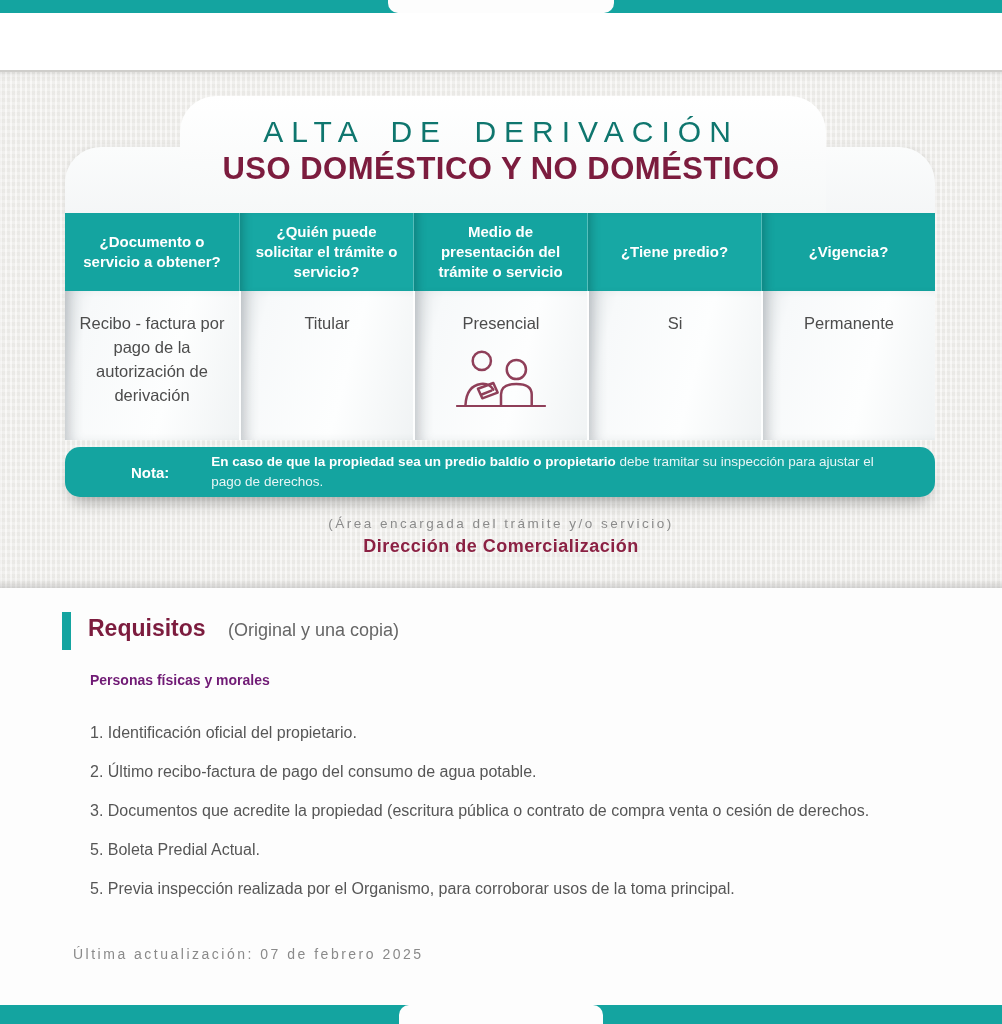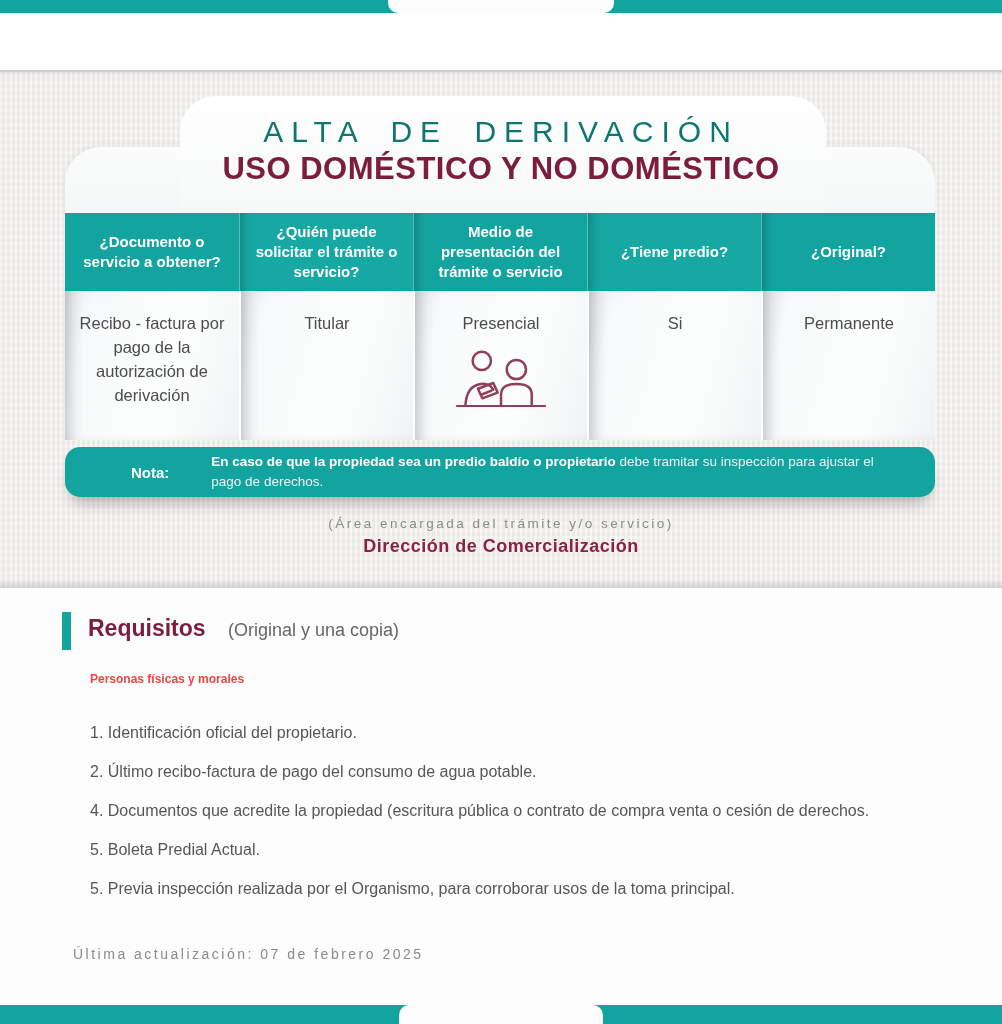--- a/index.html
+++ b/index.html
@@ -156,21 +156,21 @@
     position: absolute; left: 88px; top: 615px; white-space: nowrap;
   }
   .requisitos-title {
     font-size: 23px; font-weight: 800; color: #7c1c3e;
   }
   .requisitos-subtitle {
     font-size: 18px; font-weight: 400; color: #666666; margin-left: 18px;
   }
   .group-title {
     position: absolute; left: 90px; top: 672px;
-    font-size: 12px; font-weight: 700; color: #ef4444;
+    font-size: 14px; font-weight: 700; color: #701a75;
   }
   .requisito-item {
     position: absolute; left: 90px;
     font-size: 16px; color: #565656; white-space: nowrap;
   }
   .item-0 { top: 724px; }
   .item-1 { top: 763px; }
   .item-2 { top: 802px; }
   .item-3 { top: 841px; }
   .item-4 { top: 880px; }
@@ -196,21 +196,21 @@
   <div class="title-card-center"></div>
   <div class="page-title">ALTA DE DERIVACIÓN</div>
   <div class="page-subtitle">USO DOMÉSTICO Y NO DOMÉSTICO</div>
 
   <div class="info-table">
     <div class="table-header-row">
       <div class="cell-header">¿Documento o servicio a obtener?</div>
       <div class="cell-header">¿Quién puede solicitar el trámite o servicio?</div>
       <div class="cell-header">Medio de presentación del trámite o servicio</div>
       <div class="cell-header">¿Tiene predio?</div>
-      <div class="cell-header">¿Original?</div>
+      <div class="cell-header">¿Vigencia?</div>
     </div>
     <div class="table-body-row">
       <div class="cell-body">Recibo - factura por pago de la autorización de derivación</div>
       <div class="cell-body">Titular</div>
       <div class="cell-body">
         <span>Presencial</span>
         <span class="presencial-icon-wrap">
           <svg width="96" height="70" viewBox="0 0 100 72" fill="none">
             <g stroke="#8f3f59" stroke-width="2.6" stroke-linecap="round" stroke-linejoin="round">
               <circle cx="30" cy="14" r="9.5"></circle>
@@ -239,21 +239,21 @@
 
   <div class="requisitos-accent-bar"></div>
   <div class="requisitos-heading">
     <span class="requisitos-title">Requisitos</span>
     <span class="requisitos-subtitle">(Original y una copia)</span>
   </div>
   <div class="group-title">Personas físicas y morales</div>
 
   <div class="requisito-item item-0">1. Identificación oficial del propietario.</div>
   <div class="requisito-item item-1">2. Último recibo-factura de pago del consumo de agua potable.</div>
-  <div class="requisito-item item-2">4. Documentos que acredite la propiedad (escritura pública o contrato de compra venta o cesión de derechos.</div>
+  <div class="requisito-item item-2">3. Documentos que acredite la propiedad (escritura pública o contrato de compra venta o cesión de derechos.</div>
   <div class="requisito-item item-3">5. Boleta Predial Actual.</div>
   <div class="requisito-item item-4">5. Previa inspección realizada por el Organismo, para corroborar usos de la toma principal.</div>
 
   <div class="last-update-text">Última actualización: 07 de febrero 2025</div>
 
   <div class="bottom-accent-bar"></div>
   <div class="bottom-accent-tab"></div>
 
 </div>
 

